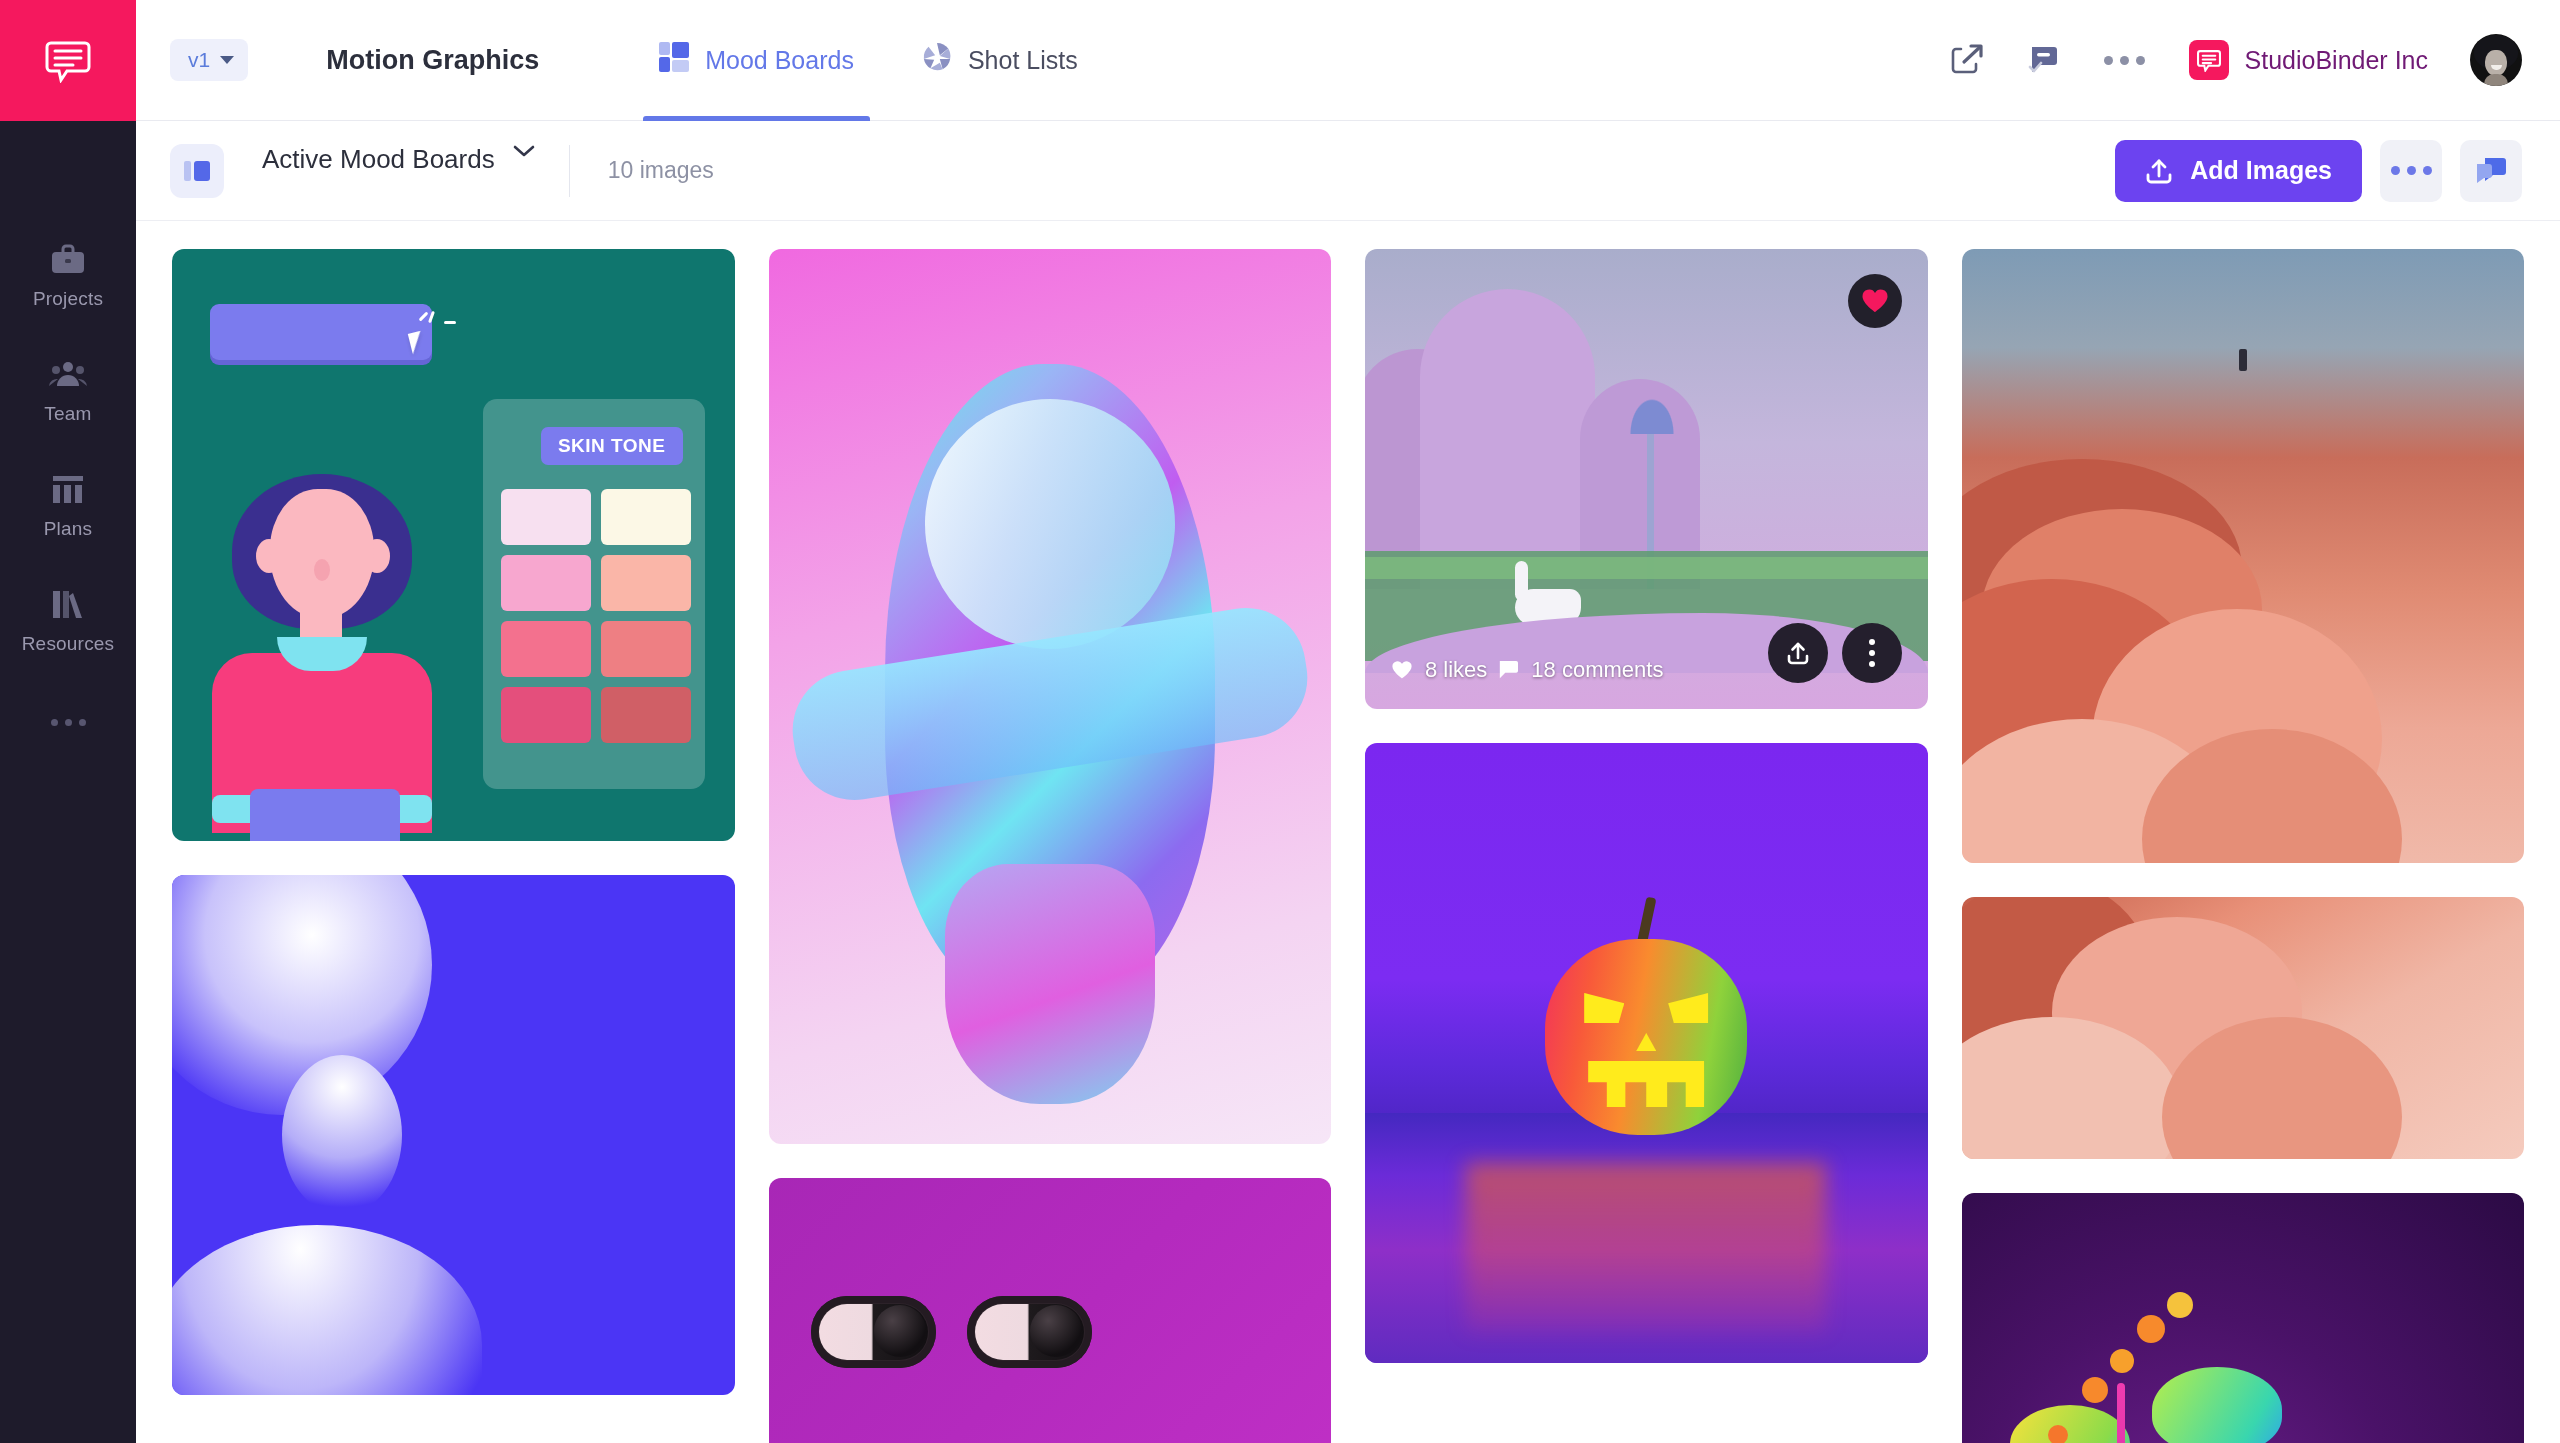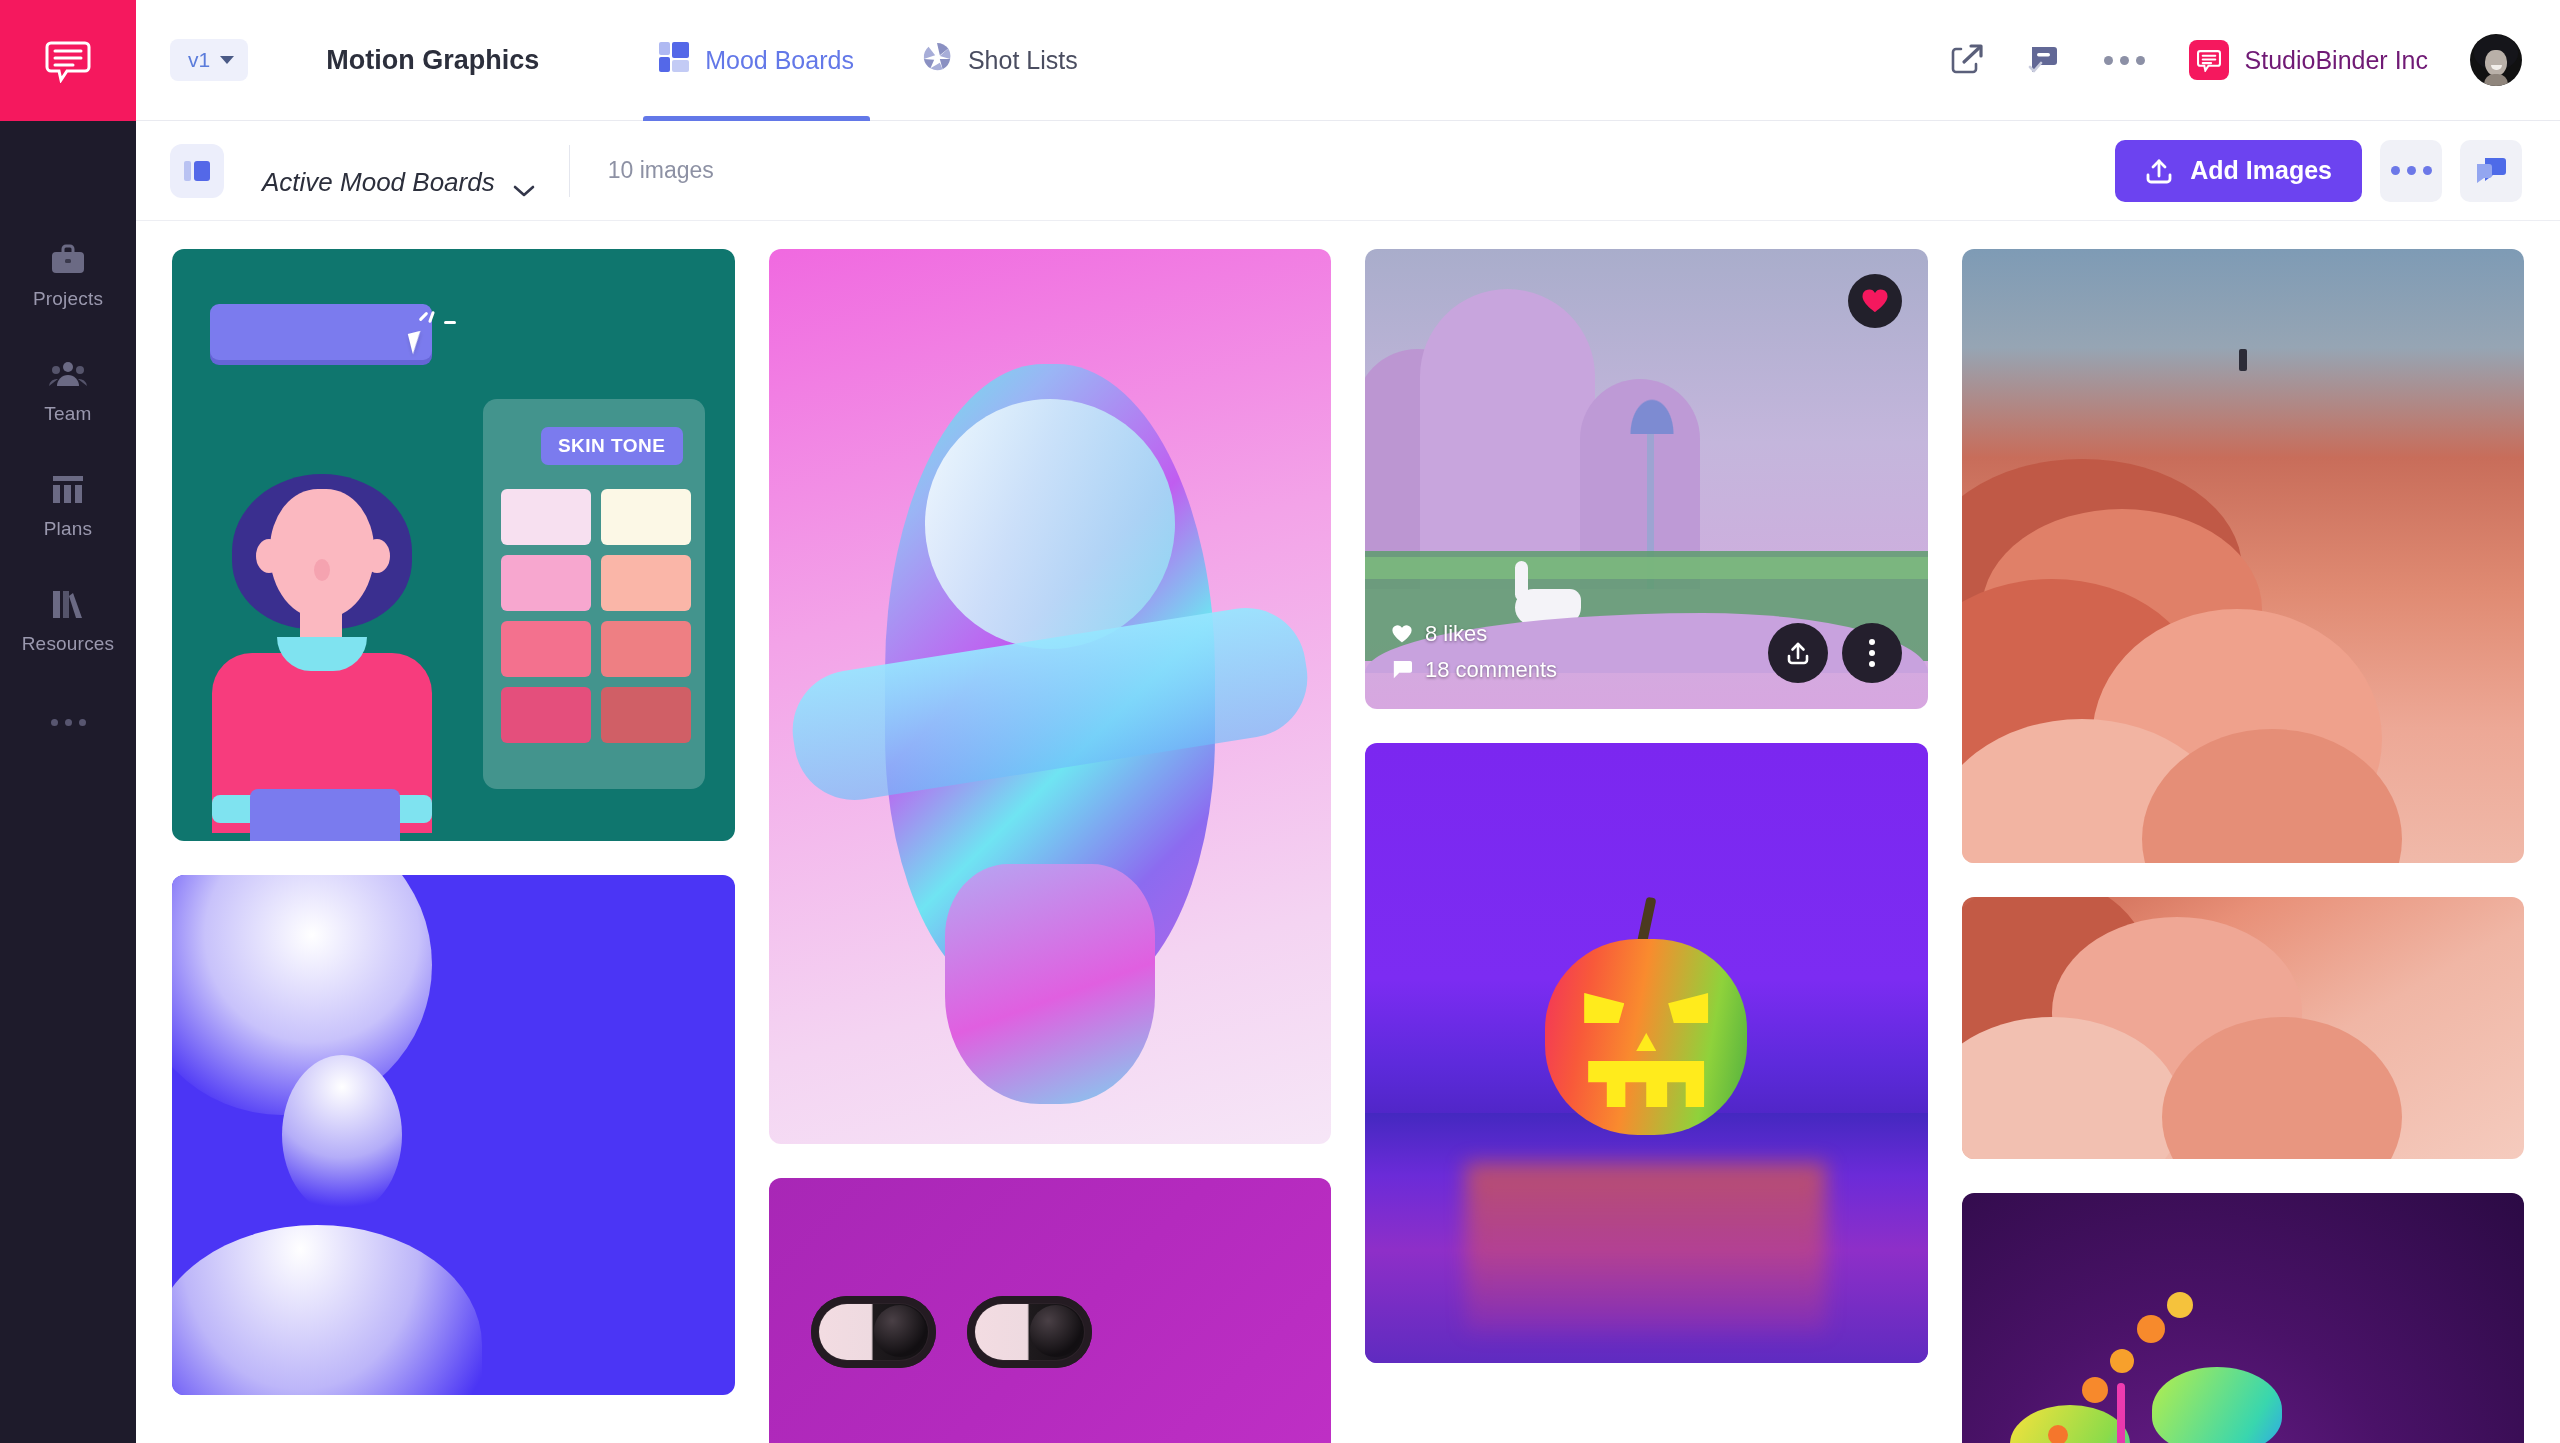--- a/index.html
+++ b/index.html
@@ -96,21 +96,21 @@
     height: 100px; flex: 0 0 100px;
     display: flex; align-items: center;
     padding: 0 38px 0 34px;
     border-bottom: 1px solid #EDEEF3;
   }
   .board-badge {
     width: 54px; height: 54px; border-radius: 12px; background: #ECEEFB;
     display:flex; align-items:center; justify-content:center; margin-right: 20px;
   }
   .board-name { font-size: 26px; color: #2C2F3C; white-space: nowrap; }
-  .board-sel { display:flex; align-items:flex-end; gap: 18px; cursor:pointer; padding-right: 34px; font-style: italic; }
+  .board-sel { display:flex; align-items:flex-start; gap: 18px; cursor:pointer; padding-right: 34px; }
   .vsep { width: 1px; height: 52px; background: #E4E6EE; }
   .img-count { font-size: 23px; color: #8D91A4; padding: 0 38px; white-space: nowrap; }
   .searchbox {
     width: 372px; height: 62px; background: #F3F4F8; border-radius: 10px;
     display:flex; align-items:center; gap: 16px; padding: 0 22px;
     cursor: text;
   }
   .searchbox input {
     border: none; outline: none; background: transparent;
     font-size: 23px; color: #4B4E60; font-family: "Liberation Sans", sans-serif; width: 100%;
@@ -239,21 +239,21 @@
   .art-mush .stalk { position:absolute; border-radius:6px; }
   .art-mush .dot { position:absolute; border-radius:50%; }
   .heart-btn {
     position:absolute; right:26px; top:25px; width:54px; height:54px; border-radius:50%;
     background:#22202B; display:flex; align-items:center; justify-content:center; cursor:pointer;
   }
   .meta-overlay {
     position:absolute; left:0; right:0; bottom:0; padding: 24px 26px 26px 26px;
     display:flex; align-items:flex-end; justify-content:space-between;
   }
-  .meta-stats { display:flex; flex-direction:column; gap:10px; }
+  .meta-stats { display:flex; flex-direction:row; gap:10px; }
   .meta-line { display:flex; align-items:center; gap: 12px; color:#fff; font-size:22px; text-shadow:0 1px 3px rgba(0,0,0,.45); }
   .meta-actions { display:flex; gap: 14px; }
   .round-btn {
     width:60px; height:60px; border-radius:50%; background:#241F2D;
     display:flex; align-items:center; justify-content:center; cursor:pointer;
   }
   .round-btn .vd { display:flex; flex-direction:column; gap:5px; }
   .round-btn .vd i { width:6px; height:6px; border-radius:50%; background:#fff; display:block; }
 </style>
 </head>

